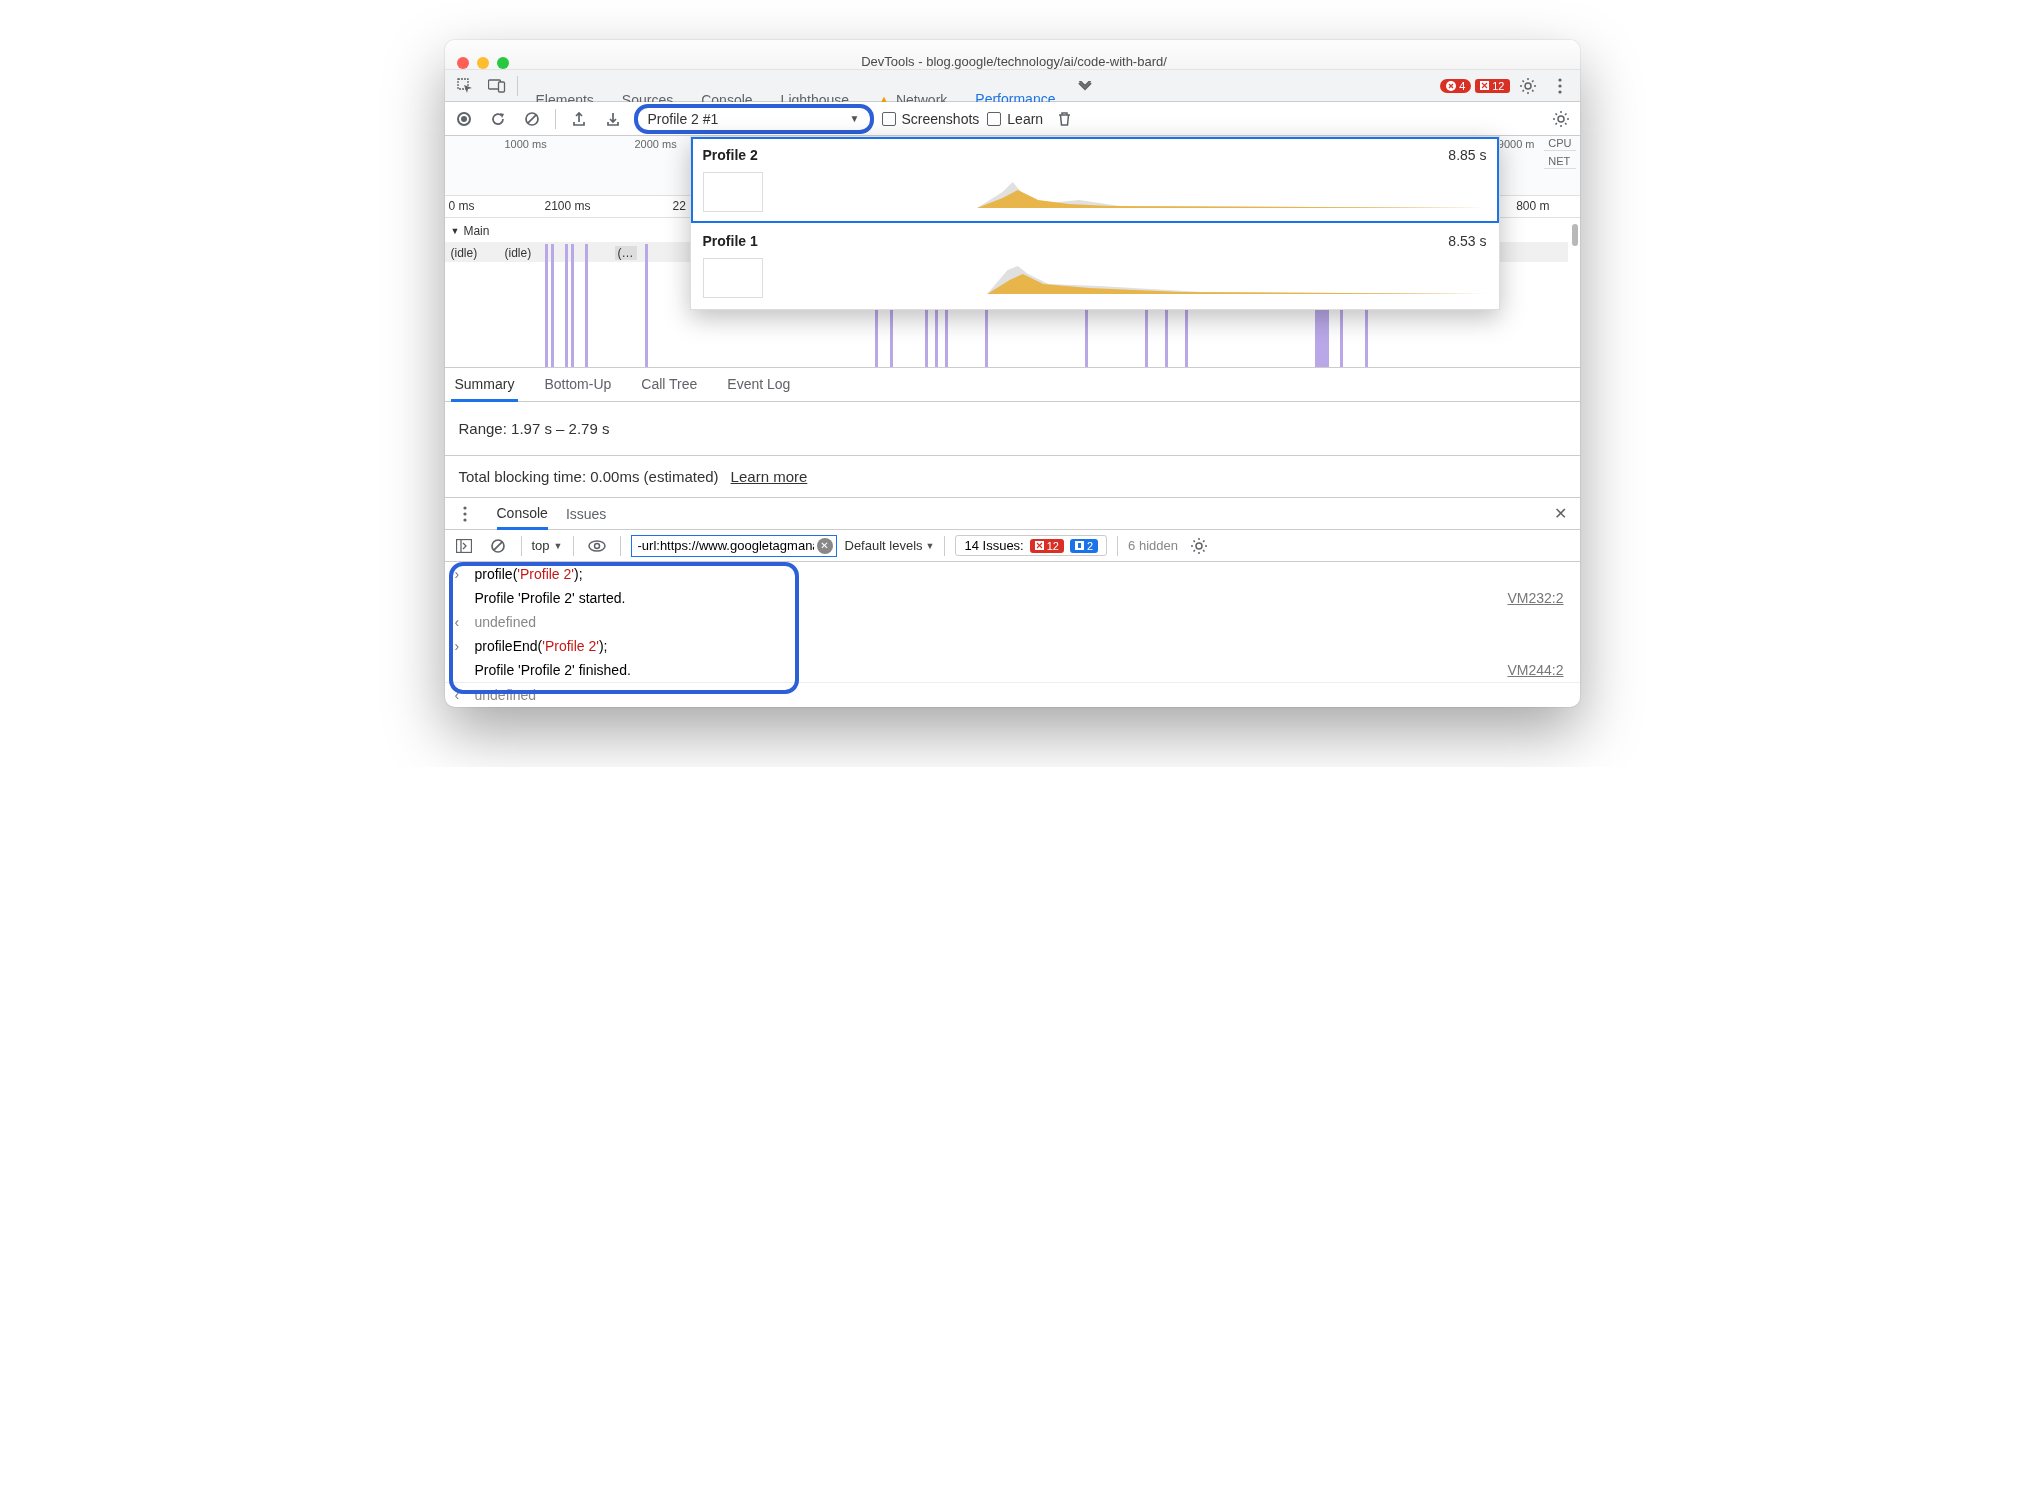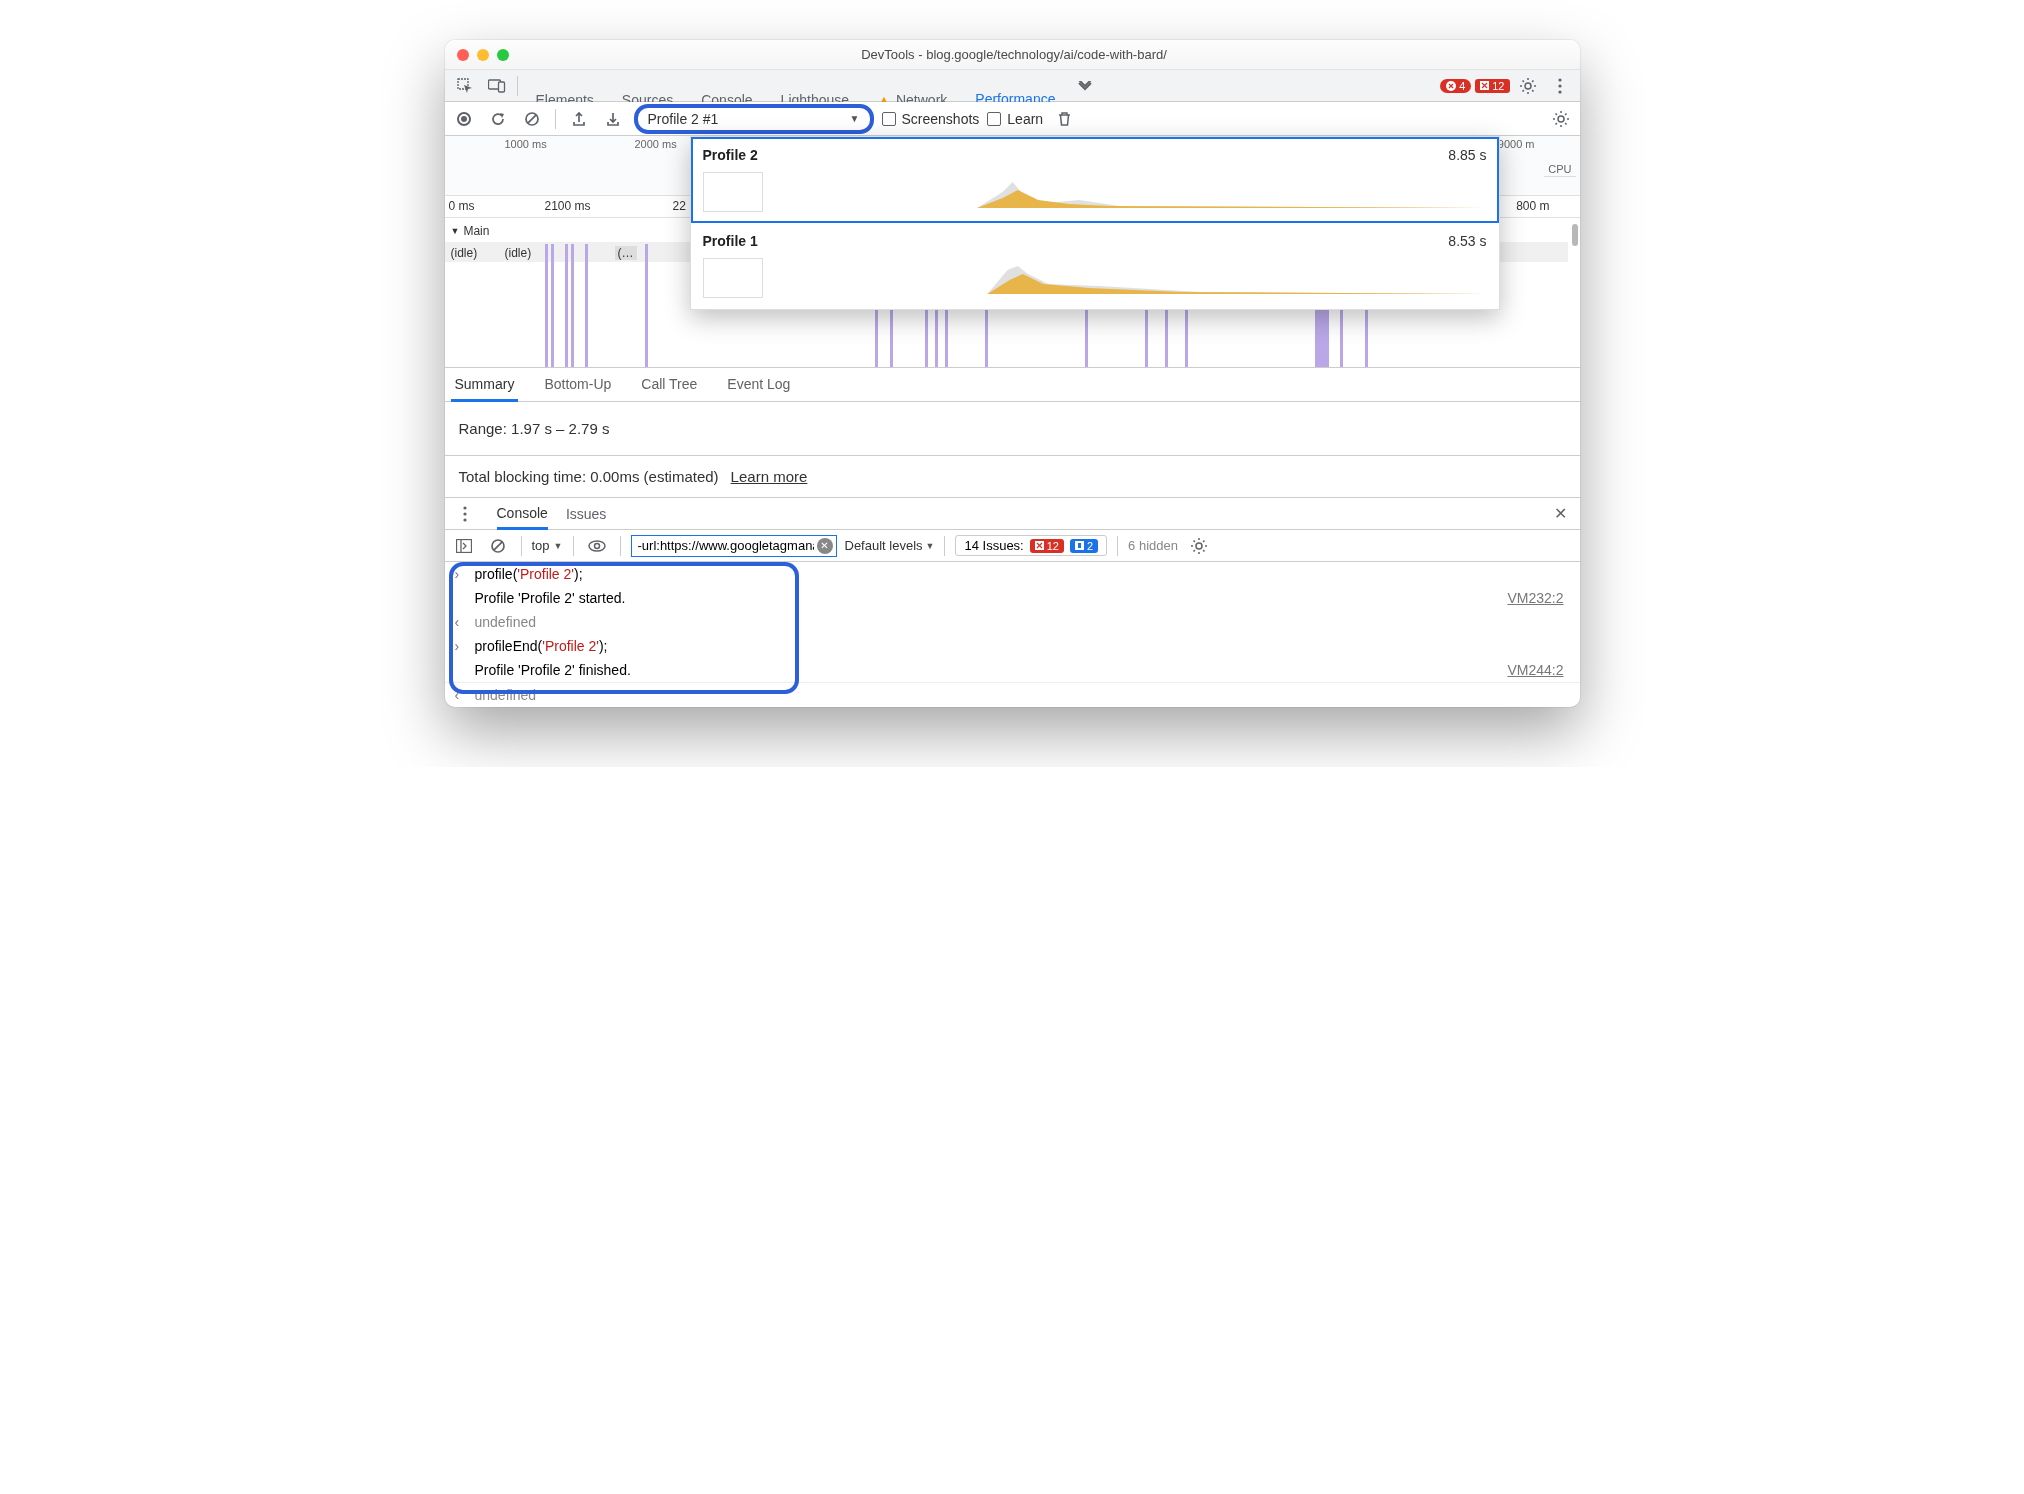--- a/index.html
+++ b/index.html
@@ -1,18 +1,18 @@
 <!DOCTYPE html>
 <html><head>
 <meta charset="utf-8">
 <style>
 * { box-sizing: border-box; margin: 0; padding: 0; font-family: -apple-system, BlinkMacSystemFont, "Segoe UI", Helvetica, Arial, sans-serif; }
 body { background: #ffffff; display: flex; justify-content: center; align-items: flex-start; padding: 40px 30px 60px; }
 .window { width: 1135px; background: #fff; border-radius: 10px; box-shadow: 0 25px 60px rgba(0,0,0,0.35), 0 0 0 1px rgba(0,0,0,0.05); overflow: visible; position: relative; }
-.titlebar { display:flex; align-items:center; height:30px; padding:0 12px; background: linear-gradient(#fdfdfd,#f5f5f5); border-bottom:1px solid #e2e2e2; border-radius:10px 10px 0 0;}
+.titlebar { display:flex; align-items:flex-end; height:30px; padding:0 12px; background: linear-gradient(#fdfdfd,#f5f5f5); border-bottom:1px solid #e2e2e2; border-radius:10px 10px 0 0;}
 .traffic { display:flex; gap:8px; }
 .tl { width:12px; height:12px; border-radius:50%; }
 .tl.red{background:#ff5f57;} .tl.yellow{background:#febc2e;} .tl.green{background:#28c840;}
 .titletext { flex:1; text-align:center; font-size:13px; color:#4a4a4a; font-weight:500;}
 
 .tabbar { display:flex; align-items:center; height:32px; border-bottom:1px solid #ccc; background:#f1f3f4; padding:0 6px; gap:4px;}
 .tabbar .spacer{flex:1;}
 .sicon{width:28px; height:28px; display:flex;align-items:center;justify-content:center; color:#5f6368; cursor:pointer;}
 .tab{padding:0 12px; height:32px; display:flex; align-items:center; font-size:14px; color:#5f6368; cursor:pointer; gap:5px;margin-top:28px;}
 .tab.active{color:#1a73e8; border-bottom:2px solid #1a73e8; margin-bottom:-1px;}
@@ -35,21 +35,21 @@
 .dd-name{font-weight:700;color:#222;}
 .dd-time{color:#333;}
 .dd-thumb{display:flex;align-items:center;gap:10px;height:46px;}
 .thumb-box{width:60px;height:40px;border:1px solid #ddd;background:#fff;}
 .flame{flex:1;height:36px;position:relative;}
 .flame svg{width:100%;height:100%;}
 
 .overview{height:60px;background:#fafbfc;border-bottom:1px solid #e0e0e0;display:flex;align-items:flex-start;padding:2px 8px 0;position:relative;font-size:11px;color:#555;}
 .ov-tick{position:absolute;font-size:11px;color:#666;}
 .ov-side{position:absolute;right:4px;top:0;display:flex;flex-direction:column;font-size:11px;color:#666;gap:3px;text-align:left;}
-.ov-side div{border-bottom:1px solid #ddd;padding:1px 4px;margin-top:26px;}
+.ov-side div{border-bottom:1px solid #ddd;padding:1px 4px;}
 
 .ruler{height:22px;background:#fff;border-bottom:1px solid #e0e0e0;position:relative;font-size:12px;color:#333;}
 .ruler span{position:absolute;top:3px;}
 
 .flamegraph{height:150px;background:#fff;border-bottom:1px solid #ccc;position:relative;overflow:hidden;}
 .fg-header{position:absolute;top:6px;left:6px;font-size:12px;color:#333;display:flex;align-items:center;gap:4px;}
 .fg-tri{font-size:9px;}
 .fg-scroll{position:absolute;right:2px;top:0;width:8px;height:100%;}
 .fg-thumb{position:absolute;right:0;top:6px;width:6px;height:22px;background:#b8b8b8;border-radius:3px;}
 .idle-lbl{position:absolute;top:28px;font-size:12px;color:#333;}

